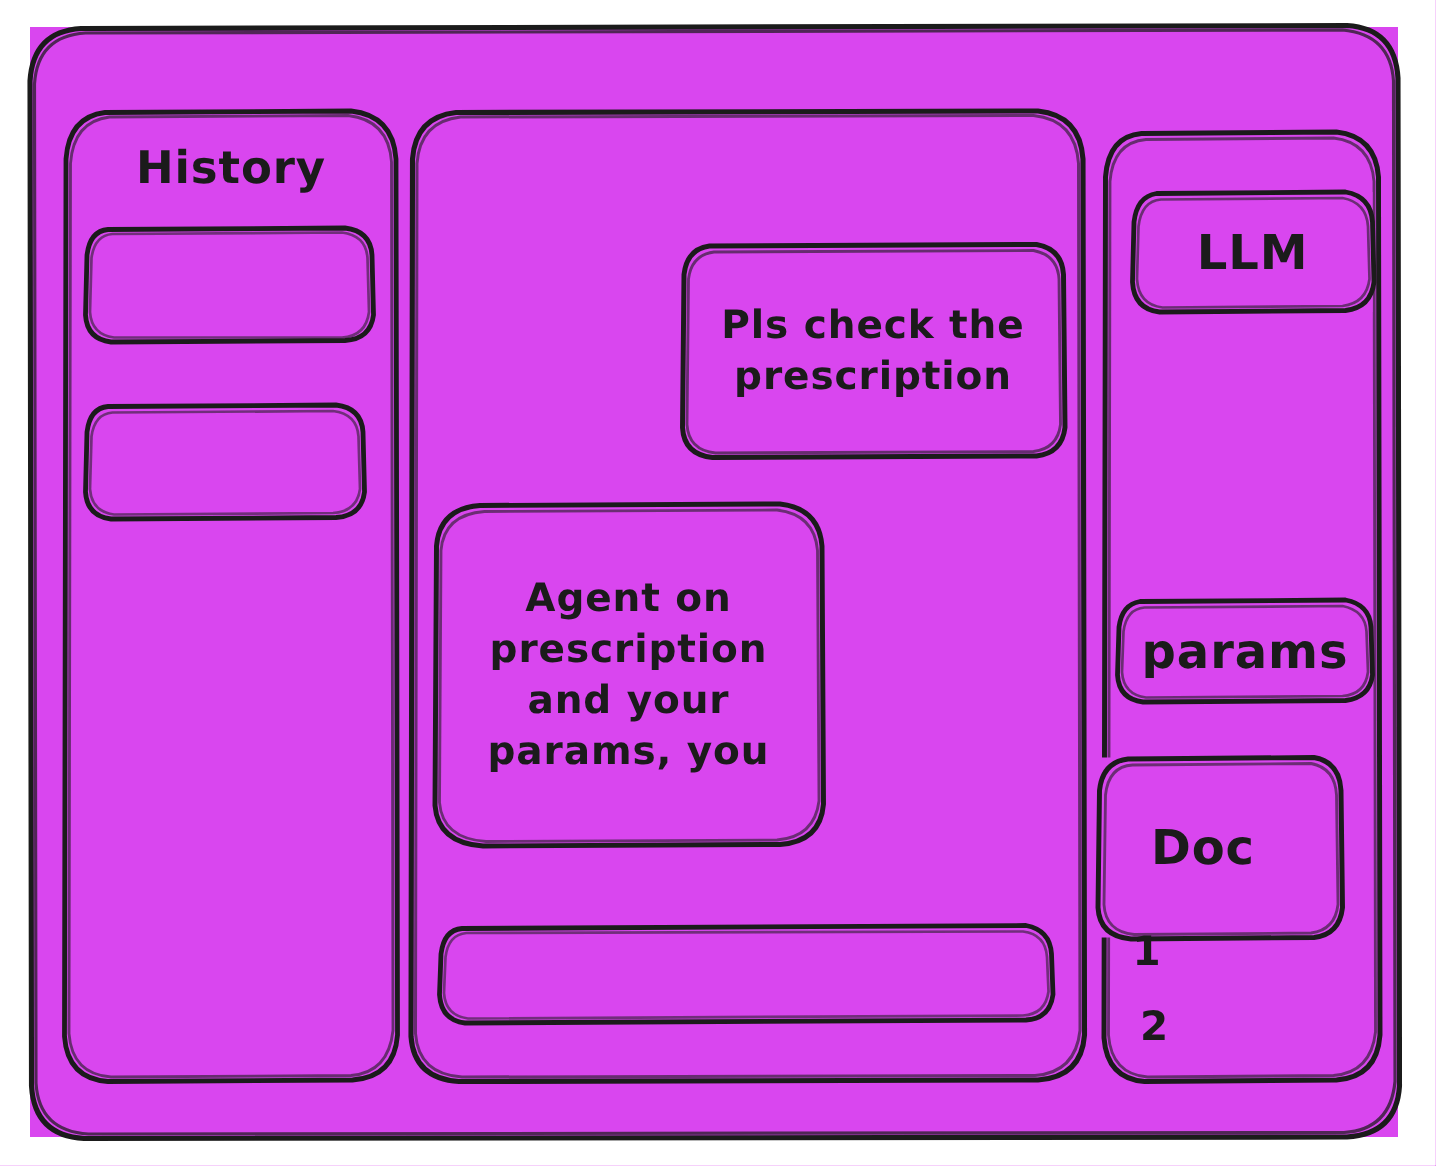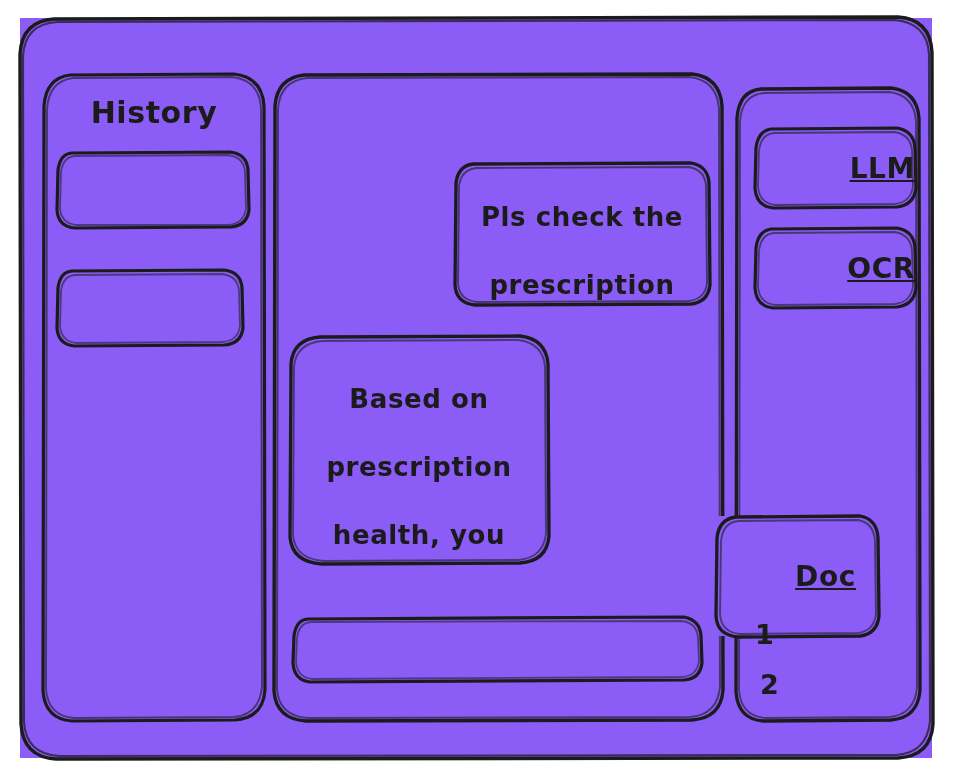--- a/index.html
+++ b/index.html
@@ -18,21 +18,21 @@
   #canvas {
     position: relative;
     width: 957px;
     height: 777px;
   }
 
   
   .sketch {
     position: absolute;
     box-sizing: border-box;
-    background: #8b5cf6;
+    background: #d946ef;
   }
   .sketch > .ink {
     position: absolute;
     inset: 0;
     pointer-events: none;
   }
   .sketch > .ink svg {
     position: absolute;
     left: -6px;
     top: -6px;
@@ -68,33 +68,32 @@
     display: flex;
     flex-direction: column;
     align-items: center;
     justify-content: center;
     text-align: center;
     font-size: 26px;
     line-height: 34px;
     padding: 6px 10px;
     box-sizing: border-box;
   }
-  .bubble-text span { display: block; white-space: nowrap; margin-top: 34px; }
+  .bubble-text span { display: block; white-space: nowrap; }
 
   .btn-label {
     position: absolute;
     inset: 0;
     display: flex;
     flex-direction: column;
-    align-items: flex-end;
+    align-items: center;
     justify-content: center;
     text-align: center;
-    font-size: 28px;
+    font-size: 32px;
     line-height: 39px;
-    text-decoration: underline;
   }
   .btn-label span { display: block; white-space: nowrap; }
 
   .doc-item {
     position: absolute;
     font-size: 27px;
     line-height: 30px;
     color: #1b1b1b;
   }
 </style>
@@ -165,23 +164,24 @@
   </div>
 
   <div class="sketch" style="left:290px; top:336px; width:258px; height:228px;">
     <div class="ink">
       <svg width="270" height="240" viewBox="0 0 270 240" aria-hidden="true">
         <path d="M36 7 L236 6 Q262 9 264 34 L265 206 Q263 231 236 233 L38 234 Q8 232 6 207 L7 34 Q9 9 36 7 Z" stroke-width="3.3"></path>
         <path d="M39 11 L234 10 Q259 13 261 37 L262 204 Q259 228 234 230 L40 231 Q11 229 9 205 L10 37 Q12 13 39 11" stroke-width="1.9" opacity="0.58"></path>
       </svg>
     </div>
     <div class="hand bubble-text">
-      <span>Based on</span>
+      <span>Agent on</span>
       <span>prescription</span>
-      <span>health, you</span>
+      <span>and your</span>
+      <span>params, you</span>
     </div>
   </div>
 
   <div class="sketch" style="left:294px; top:618px; width:406px; height:62px;">
     <div class="ink">
       <svg width="418" height="74" viewBox="0 0 418 74" aria-hidden="true">
         <path d="M20 7 L396 5 Q412 8 413 24 L414 51 Q412 67 396 68 L22 70 Q6 68 5 51 L6 24 Q8 8 20 7 Z" stroke-width="3.2"></path>
         <path d="M23 10 L394 9 Q409 11 410 26 L411 49 Q409 64 394 65 L24 67 Q9 65 8 50 L9 26 Q11 11 23 10" stroke-width="1.8" opacity="0.55"></path>
       </svg>
     </div>
@@ -202,34 +202,34 @@
       <svg width="172" height="92" viewBox="0 0 172 92" aria-hidden="true">
         <path d="M22 7 L148 6 Q165 9 166 26 L167 66 Q165 83 148 85 L24 86 Q7 84 6 66 L7 26 Q9 9 22 7 Z" stroke-width="3.2"></path>
         <path d="M25 11 L146 10 Q162 13 163 29 L164 64 Q162 80 146 82 L26 83 Q10 81 9 64 L10 29 Q12 12 25 11" stroke-width="1.8" opacity="0.58"></path>
       </svg>
     </div>
     <div class="hand btn-label">
       <span>LLM</span>
     </div>
   </div>
 
-  <div class="sketch" style="left:755px; top:228px; width:160px; height:80px;">
-    <div class="ink">
-      <svg width="172" height="92" viewBox="0 0 172 92" aria-hidden="true">
-        <path d="M22 7 L148 6 Q165 9 166 26 L167 66 Q165 83 148 85 L24 86 Q7 84 6 66 L7 26 Q9 9 22 7 Z" stroke-width="3.2"></path>
-        <path d="M25 11 L146 10 Q162 13 163 29 L164 64 Q162 80 146 82 L26 83 Q10 81 9 64 L10 29 Q12 12 25 11" stroke-width="1.8" opacity="0.58"></path>
+
+  <div class="sketch" style="left:746px; top:400px; width:168px; height:68px;">
+    <div class="ink">
+      <svg width="180" height="80" viewBox="0 0 180 80" aria-hidden="true">
+        <path d="M20 7 L157 6 Q173 9 174 24 L175 56 Q173 71 157 73 L22 74 Q6 72 5 56 L6 24 Q8 9 20 7 Z" stroke-width="3.2"></path>
+        <path d="M23 11 L155 10 Q170 13 171 27 L172 54 Q170 69 155 70 L24 71 Q9 69 8 54 L9 27 Q11 12 23 11" stroke-width="1.8" opacity="0.58"></path>
       </svg>
     </div>
     <div class="hand btn-label">
-      <span>OCR</span>
-    </div>
-  </div>
-
-
-  <div class="sketch" style="left:716px; top:505px; width:140px; height:120px;margin-top:11px;">
+      <span>params</span>
+    </div>
+  </div>
+
+  <div class="sketch" style="left:732px; top:505px; width:140px; height:120px;">
     <div class="ink">
       <svg width="176" height="132" viewBox="0 0 176 132" aria-hidden="true">
         <path d="M26 7 L150 6 Q167 9 168 28 L169 106 Q167 124 150 126 L28 127 Q7 125 6 106 L7 28 Q9 9 26 7 Z" stroke-width="3.3"></path>
         <path d="M29 11 L148 10 Q164 13 165 31 L166 104 Q164 121 148 123 L30 124 Q11 122 10 104 L11 31 Q13 12 29 11" stroke-width="1.9" opacity="0.58"></path>
       </svg>
     </div>
     <div class="hand btn-label">
       <span>Doc</span>
     </div>
   </div>

